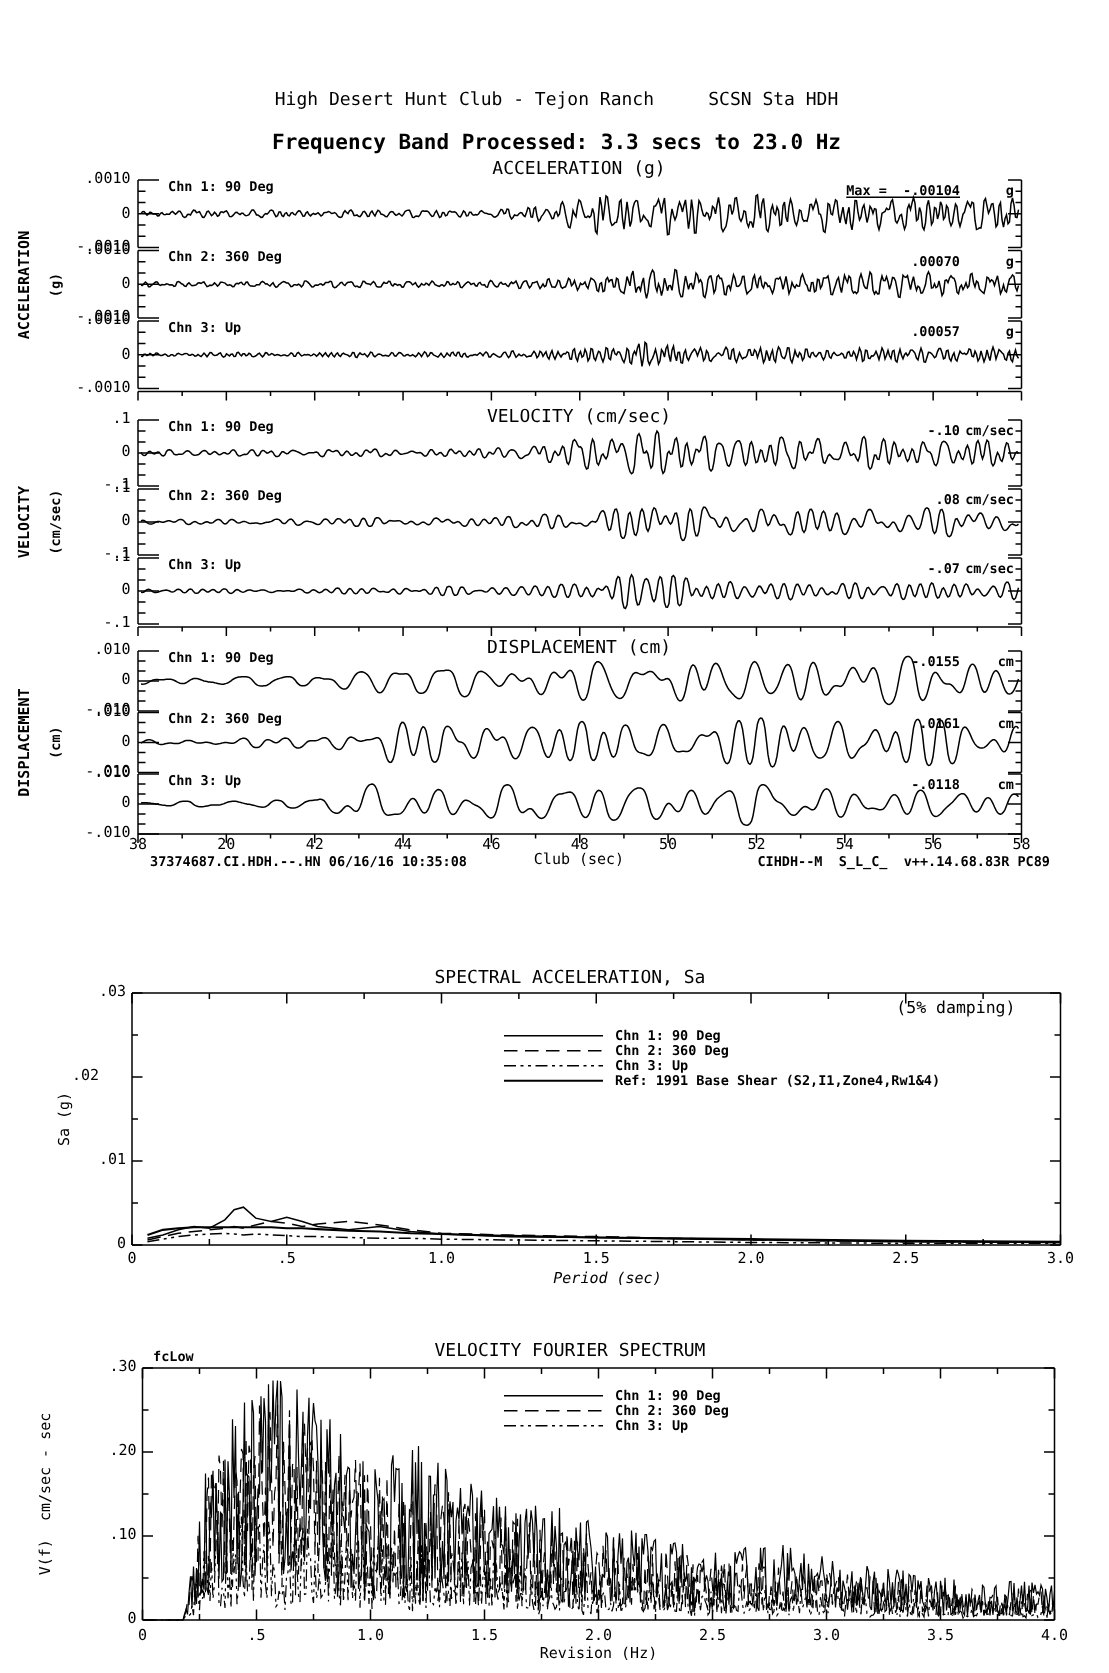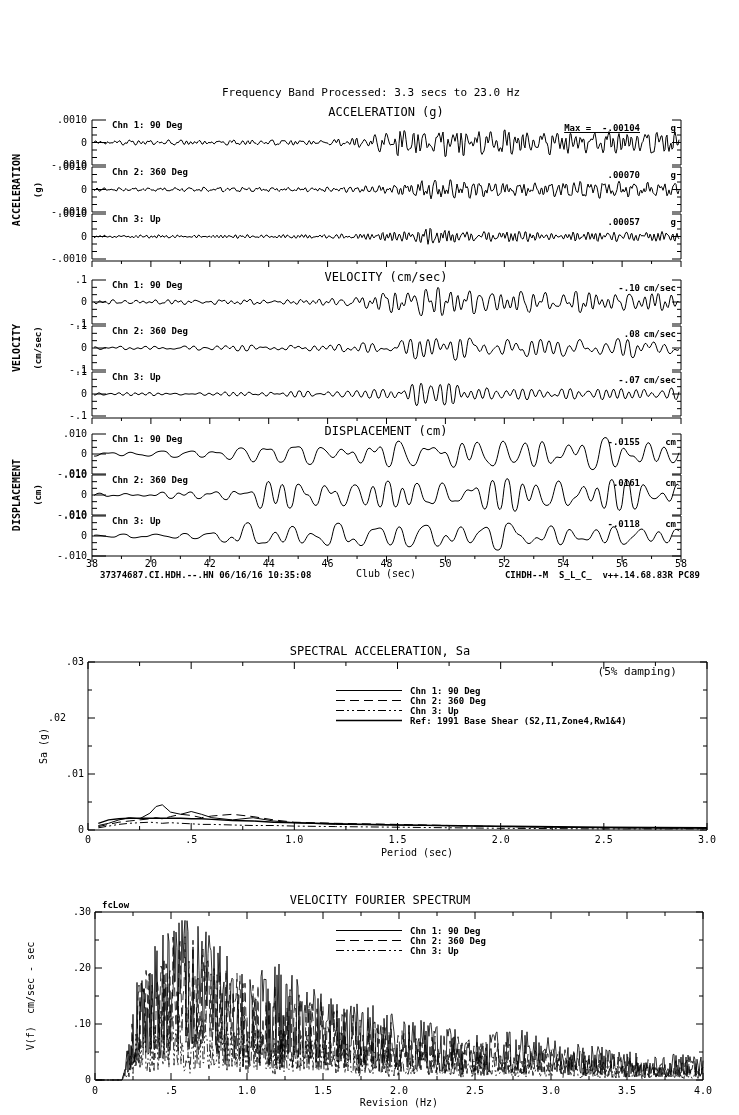--- a/index.html
+++ b/index.html
@@ -5,21 +5,21 @@
   html,body{margin:0;padding:0;background:#fff;}
   #page{position:relative;width:739px;height:1115px;background:#fff;overflow:hidden;
         font-family:"DejaVu Sans Mono","Liberation Mono",monospace;color:#000;}
   #gfx{position:absolute;left:0;top:0;}
   .lbl{position:absolute;white-space:pre;color:#000;line-height:1.15;
        font-family:"DejaVu Sans Mono","Liberation Mono",monospace;}
   .f12{font-size:12px;}
   .f11{font-size:11px;}
   .f10{font-size:10px;}
   .f9{font-size:9px;font-weight:700;}
-  .f8{font-size:11px;font-weight:400;}
+  .f8{font-size:14px;font-weight:700;}
   .ctr{transform:translateX(-50%);}
   .rot{transform:translate(-50%,-50%) rotate(-90deg);}
 </style>
 </head>
 <body>
 
 <div id="page">
   <svg id="gfx" width="739" height="1115" viewBox="0 0 739 1115">
       <line x1="92" y1="120" x2="92" y2="165" stroke="#000" stroke-width="1"></line>
       <line x1="92" y1="120" x2="106" y2="120" stroke="#000" stroke-width="1"></line>
@@ -345,41 +345,42 @@
       <line x1="95" y1="1080" x2="102" y2="1080" stroke="#000" stroke-width="1"></line>
       <line x1="696" y1="1080" x2="703" y2="1080" stroke="#000" stroke-width="1"></line>
       <polyline points="96.0,1080.0 97.0,1080.0 98.0,1080.0 99.0,1080.0 100.0,1080.0 101.0,1080.0 102.0,1080.0 103.0,1080.0 104.0,1080.0 105.0,1080.0 106.0,1080.0 107.0,1080.0 108.0,1080.0 109.0,1080.0 110.0,1080.0 111.0,1080.0 112.0,1080.0 113.0,1080.0 114.0,1080.0 115.0,1080.0 116.0,1080.0 117.0,1080.0 118.0,1080.0 119.0,1080.0 120.0,1080.0 121.0,1080.0 122.0,1080.0 123.0,1076.1 124.0,1072.9 125.0,1076.3 126.0,1061.9 127.0,1050.9 128.0,1071.8 129.0,1044.3 130.0,1070.1 131.0,1045.4 132.0,1065.1 133.0,1014.3 134.0,1062.5 135.0,1052.5 136.0,1059.8 137.0,982.4 138.0,1059.5 139.0,1063.2 140.0,1001.6 141.0,1011.8 142.0,980.5 143.0,1047.9 144.0,988.6 145.0,1015.9 146.0,1052.5 147.0,1007.6 148.0,1054.3 149.0,1052.7 150.0,973.0 151.0,1049.4 152.0,974.2 153.0,998.0 154.0,1043.1 155.0,946.2 156.0,998.6 157.0,950.7 158.0,1042.6 159.0,994.5 160.0,1058.0 161.0,1048.2 162.0,1002.6 163.0,935.0 164.0,1054.3 165.0,983.4 166.0,984.7 167.0,1040.0 168.0,933.4 169.0,941.9 170.0,1050.5 171.0,1020.8 172.0,992.4 173.0,996.2 174.0,930.9 175.0,981.7 176.0,932.1 177.0,947.7 178.0,1051.0 179.0,922.8 180.0,994.1 181.0,979.8 182.0,920.4 183.0,962.9 184.0,933.9 185.0,920.4 186.0,1035.9 187.0,920.7 188.0,931.6 189.0,1049.3 190.0,1038.6 191.0,1007.8 192.0,1043.6 193.0,946.9 194.0,1047.0 195.0,1034.3 196.0,1041.6 197.0,998.2 198.0,926.3 199.0,970.6 200.0,1003.5 201.0,976.5 202.0,941.1 203.0,1040.8 204.0,1016.3 205.0,957.4 206.0,931.8 207.0,1006.0 208.0,953.5 209.0,935.4 210.0,947.2 211.0,950.6 212.0,975.5 213.0,1030.0 214.0,946.5 215.0,1017.9 216.0,1045.3 217.0,1053.9 218.0,952.9 219.0,982.3 220.0,946.1 221.0,1015.9 222.0,1021.2 223.0,989.8 224.0,981.9 225.0,1064.5 226.0,1048.6 227.0,956.0 228.0,1010.3 229.0,1011.3 230.0,1022.0 231.0,983.0 232.0,978.2 233.0,979.2 234.0,1058.5 235.0,1035.9 236.0,1049.3 237.0,1022.9 238.0,994.2 239.0,1059.2 240.0,1051.9 241.0,1050.5 242.0,974.1 243.0,1067.0 244.0,1015.5 245.0,1019.1 246.0,1020.9 247.0,1041.4 248.0,1055.7 249.0,1066.8 250.0,979.5 251.0,991.5 252.0,1000.3 253.0,1050.0 254.0,1010.9 255.0,1000.3 256.0,999.1 257.0,1029.4 258.0,1051.0 259.0,1055.5 260.0,1065.7 261.0,976.7 262.0,970.2 263.0,1001.3 264.0,979.0 265.0,979.7 266.0,979.3 267.0,1050.8 268.0,988.7 269.0,1064.8 270.0,1003.2 271.0,1056.6 272.0,1052.1 273.0,1006.6 274.0,1007.5 275.0,966.7 276.0,1065.3 277.0,974.9 278.0,1022.6 279.0,964.0 280.0,1063.8 281.0,974.7 282.0,1067.2 283.0,1015.4 284.0,1048.7 285.0,1060.5 286.0,984.1 287.0,984.2 288.0,1053.9 289.0,996.3 290.0,1052.3 291.0,1000.0 292.0,975.2 293.0,1027.6 294.0,1054.9 295.0,1027.3 296.0,1052.6 297.0,979.3 298.0,987.0 299.0,1054.5 300.0,1000.9 301.0,1011.4 302.0,1001.4 303.0,1056.9 304.0,1013.8 305.0,1005.1 306.0,1013.2 307.0,992.0 308.0,1022.9 309.0,1008.8 310.0,1058.2 311.0,1010.2 312.0,1003.9 313.0,1010.7 314.0,989.2 315.0,996.8 316.0,1062.2 317.0,1056.8 318.0,998.4 319.0,1057.5 320.0,1010.9 321.0,993.7 322.0,1022.1 323.0,1050.1 324.0,1047.9 325.0,1065.2 326.0,1022.5 327.0,1020.9 328.0,1019.5 329.0,1004.1 330.0,1065.0 331.0,998.5 332.0,1025.1 333.0,1004.5 334.0,1029.7 335.0,1030.1 336.0,1036.2 337.0,1004.2 338.0,1062.3 339.0,1018.2 340.0,1053.2 341.0,1059.0 342.0,1033.0 343.0,1049.3 344.0,1008.8 345.0,1062.3 346.0,1029.6 347.0,1009.6 348.0,1059.2 349.0,1059.9 350.0,1015.2 351.0,1005.9 352.0,1039.1 353.0,1024.8 354.0,1006.9 355.0,1014.6 356.0,1041.2 357.0,1003.9 358.0,1021.7 359.0,1071.0 360.0,1064.7 361.0,1028.6 362.0,1012.7 363.0,1012.5 364.0,1063.0 365.0,1046.3 366.0,1064.7 367.0,1037.2 368.0,1007.5 369.0,1044.4 370.0,1017.3 371.0,1031.7 372.0,1063.1 373.0,1005.4 374.0,1066.4 375.0,1068.4 376.0,1029.9 377.0,1028.3 378.0,1033.8 379.0,1071.2 380.0,1059.4 381.0,1047.6 382.0,1033.8 383.0,1065.7 384.0,1018.4 385.0,1034.0 386.0,1040.2 387.0,1015.0 388.0,1061.0 389.0,1040.4 390.0,1067.3 391.0,1014.7 392.0,1013.8 393.0,1023.8 394.0,1031.8 395.0,1046.1 396.0,1067.0 397.0,1044.3 398.0,1070.0 399.0,1059.8 400.0,1066.2 401.0,1052.2 402.0,1049.8 403.0,1051.8 404.0,1021.7 405.0,1024.5 406.0,1057.3 407.0,1052.2 408.0,1067.5 409.0,1024.9 410.0,1064.2 411.0,1066.0 412.0,1036.9 413.0,1022.2 414.0,1042.5 415.0,1025.6 416.0,1069.0 417.0,1069.3 418.0,1041.6 419.0,1038.4 420.0,1068.4 421.0,1020.3 422.0,1036.0 423.0,1043.9 424.0,1021.9 425.0,1060.4 426.0,1031.0 427.0,1068.3 428.0,1025.5 429.0,1036.3 430.0,1023.0 431.0,1023.0 432.0,1034.7 433.0,1056.8 434.0,1031.1 435.0,1033.3 436.0,1027.5 437.0,1026.5 438.0,1065.0 439.0,1053.4 440.0,1054.0 441.0,1035.5 442.0,1071.0 443.0,1066.1 444.0,1056.6 445.0,1072.5 446.0,1070.3 447.0,1029.4 448.0,1036.2 449.0,1029.0 450.0,1028.7 451.0,1034.7 452.0,1067.5 453.0,1037.7 454.0,1055.2 455.0,1029.3 456.0,1048.4 457.0,1054.5 458.0,1049.1 459.0,1060.0 460.0,1073.7 461.0,1044.8 462.0,1074.6 463.0,1052.5 464.0,1054.3 465.0,1045.0 466.0,1042.6 467.0,1042.9 468.0,1048.1 469.0,1043.0 470.0,1055.1 471.0,1050.3 472.0,1054.2 473.0,1071.7 474.0,1067.8 475.0,1071.3 476.0,1053.7 477.0,1035.1 478.0,1063.9 479.0,1052.3 480.0,1069.0 481.0,1048.8 482.0,1066.8 483.0,1073.9 484.0,1069.8 485.0,1053.8 486.0,1069.8 487.0,1043.9 488.0,1071.1 489.0,1072.2 490.0,1034.8 491.0,1042.5 492.0,1037.5 493.0,1034.5 494.0,1035.7 495.0,1040.5 496.0,1032.8 497.0,1031.9 498.0,1045.1 499.0,1067.1 500.0,1068.4 501.0,1069.8 502.0,1067.9 503.0,1059.2 504.0,1044.7 505.0,1071.8 506.0,1073.9 507.0,1031.9 508.0,1047.9 509.0,1032.4 510.0,1031.9 511.0,1070.4 512.0,1069.3 513.0,1072.8 514.0,1073.1 515.0,1066.8 516.0,1039.6 517.0,1062.2 518.0,1070.7 519.0,1057.2 520.0,1050.8 521.0,1043.1 522.0,1030.1 523.0,1051.5 524.0,1072.3 525.0,1035.3 526.0,1053.8 527.0,1031.8 528.0,1047.0 529.0,1045.6 530.0,1049.2 531.0,1069.8 532.0,1064.9 533.0,1051.9 534.0,1042.1 535.0,1060.0 536.0,1035.7 537.0,1060.8 538.0,1071.7 539.0,1042.5 540.0,1062.9 541.0,1045.8 542.0,1060.4 543.0,1051.0 544.0,1050.7 545.0,1048.9 546.0,1053.1 547.0,1046.7 548.0,1037.5 549.0,1048.1 550.0,1054.8 551.0,1067.5 552.0,1068.8 553.0,1064.4 554.0,1054.3 555.0,1040.7 556.0,1051.5 557.0,1071.7 558.0,1058.3 559.0,1061.2 560.0,1046.5 561.0,1073.6 562.0,1053.7 563.0,1058.2 564.0,1063.1 565.0,1073.2 566.0,1063.9 567.0,1058.0 568.0,1047.5 569.0,1074.8 570.0,1056.9 571.0,1070.4 572.0,1055.2 573.0,1070.6 574.0,1053.2 575.0,1062.0 576.0,1069.4 577.0,1057.3 578.0,1044.1 579.0,1047.7 580.0,1071.0 581.0,1073.3 582.0,1054.9 583.0,1047.8 584.0,1074.8 585.0,1055.6 586.0,1073.6 587.0,1073.4 588.0,1059.8 589.0,1059.0 590.0,1065.1 591.0,1071.2 592.0,1046.0 593.0,1054.8 594.0,1069.4 595.0,1054.8 596.0,1071.1 597.0,1052.8 598.0,1046.5 599.0,1049.6 600.0,1054.4 601.0,1074.0 602.0,1047.0 603.0,1070.0 604.0,1055.8 605.0,1071.6 606.0,1049.7 607.0,1050.9 608.0,1061.5 609.0,1050.3 610.0,1050.6 611.0,1071.8 612.0,1053.6 613.0,1059.6 614.0,1054.1 615.0,1067.6 616.0,1070.2 617.0,1073.9 618.0,1070.3 619.0,1052.1 620.0,1057.3 621.0,1062.2 622.0,1073.6 623.0,1060.8 624.0,1054.4 625.0,1066.4 626.0,1076.8 627.0,1053.9 628.0,1061.3 629.0,1076.8 630.0,1051.8 631.0,1073.7 632.0,1065.3 633.0,1065.3 634.0,1075.9 635.0,1075.5 636.0,1053.0 637.0,1073.7 638.0,1063.0 639.0,1074.7 640.0,1065.1 641.0,1067.6 642.0,1074.9 643.0,1076.8 644.0,1062.9 645.0,1077.1 646.0,1063.1 647.0,1068.5 648.0,1066.8 649.0,1076.8 650.0,1063.1 651.0,1073.4 652.0,1067.6 653.0,1063.3 654.0,1075.2 655.0,1056.9 656.0,1058.2 657.0,1070.8 658.0,1075.8 659.0,1067.5 660.0,1076.9 661.0,1067.2 662.0,1076.7 663.0,1058.9 664.0,1057.3 665.0,1073.9 666.0,1076.8 667.0,1075.7 668.0,1075.8 669.0,1073.2 670.0,1063.2 671.0,1075.1 672.0,1065.6 673.0,1054.5 674.0,1054.3 675.0,1074.2 676.0,1055.4 677.0,1074.1 678.0,1064.9 679.0,1076.1 680.0,1067.2 681.0,1057.0 682.0,1071.2 683.0,1054.5 684.0,1074.0 685.0,1073.5 686.0,1057.0 687.0,1076.5 688.0,1055.1 689.0,1062.0 690.0,1056.6 691.0,1062.6 692.0,1061.2 693.0,1063.4 694.0,1056.7 695.0,1059.2 696.0,1074.6 697.0,1059.2 698.0,1065.4 699.0,1074.4 700.0,1062.6 701.0,1057.0 702.0,1073.8 703.0,1060.7" fill="none" stroke="#000" stroke-width="0.8"></polyline>
       <polyline points="96.0,1080.0 97.0,1080.0 98.0,1080.0 99.0,1080.0 100.0,1080.0 101.0,1080.0 102.0,1080.0 103.0,1080.0 104.0,1080.0 105.0,1080.0 106.0,1080.0 107.0,1080.0 108.0,1080.0 109.0,1080.0 110.0,1080.0 111.0,1080.0 112.0,1080.0 113.0,1080.0 114.0,1080.0 115.0,1080.0 116.0,1080.0 117.0,1080.0 118.0,1080.0 119.0,1080.0 120.0,1080.0 121.0,1080.0 122.0,1080.0 123.0,1077.1 124.0,1074.3 125.0,1067.1 126.0,1070.0 127.0,1055.8 128.0,1050.7 129.0,1056.5 130.0,1061.8 131.0,1071.0 132.0,1023.9 133.0,1062.8 134.0,1060.9 135.0,1055.0 136.0,1065.5 137.0,1055.1 138.0,997.3 139.0,985.0 140.0,1050.8 141.0,980.6 142.0,986.6 143.0,994.5 144.0,988.8 145.0,1042.8 146.0,970.4 147.0,980.1 148.0,1020.3 149.0,973.9 150.0,1048.9 151.0,1036.2 152.0,985.3 153.0,1014.5 154.0,1053.6 155.0,1058.1 156.0,1013.8 157.0,979.9 158.0,987.3 159.0,1058.5 160.0,999.0 161.0,966.0 162.0,969.2 163.0,1044.2 164.0,958.3 165.0,1020.6 166.0,963.8 167.0,969.7 168.0,1059.8 169.0,980.8 170.0,970.6 171.0,1043.4 172.0,1041.8 173.0,937.0 174.0,967.0 175.0,999.9 176.0,1026.6 177.0,991.7 178.0,1043.3 179.0,947.1 180.0,941.3 181.0,984.8 182.0,1031.8 183.0,996.0 184.0,987.9 185.0,936.6 186.0,1042.4 187.0,1007.6 188.0,1058.1 189.0,961.1 190.0,992.4 191.0,1022.0 192.0,996.1 193.0,940.2 194.0,1030.3 195.0,976.5 196.0,975.3 197.0,1063.5 198.0,978.0 199.0,1049.6 200.0,1011.5 201.0,1044.0 202.0,959.3 203.0,949.1 204.0,981.7 205.0,965.5 206.0,1023.6 207.0,962.0 208.0,960.8 209.0,978.8 210.0,1036.5 211.0,973.8 212.0,1048.6 213.0,1026.6 214.0,968.5 215.0,985.6 216.0,1047.8 217.0,974.7 218.0,1056.3 219.0,1047.8 220.0,971.6 221.0,1050.5 222.0,990.8 223.0,1037.7 224.0,1050.5 225.0,1012.0 226.0,969.4 227.0,1064.0 228.0,1000.9 229.0,1008.1 230.0,983.2 231.0,1019.5 232.0,1038.9 233.0,991.3 234.0,1011.6 235.0,1001.3 236.0,998.1 237.0,973.4 238.0,1023.4 239.0,995.6 240.0,975.7 241.0,1030.6 242.0,1014.0 243.0,983.5 244.0,1060.1 245.0,983.2 246.0,1017.0 247.0,1015.3 248.0,1053.9 249.0,1052.8 250.0,1065.2 251.0,1065.4 252.0,1032.2 253.0,985.1 254.0,1049.0 255.0,997.4 256.0,1040.4 257.0,1062.0 258.0,985.1 259.0,1062.7 260.0,1049.3 261.0,1031.8 262.0,1054.9 263.0,1018.3 264.0,1058.3 265.0,1053.8 266.0,1001.4 267.0,1063.9 268.0,1045.3 269.0,998.9 270.0,1053.7 271.0,1061.1 272.0,1055.9 273.0,1057.0 274.0,1009.6 275.0,985.3 276.0,1064.6 277.0,1058.0 278.0,1060.7 279.0,1012.5 280.0,1068.1 281.0,1030.1 282.0,1059.6 283.0,1047.9 284.0,1013.6 285.0,1053.8 286.0,1049.3 287.0,1007.4 288.0,1058.5 289.0,1013.5 290.0,989.5 291.0,997.6 292.0,1067.3 293.0,1058.2 294.0,1011.7 295.0,1003.4 296.0,1012.4 297.0,1056.5 298.0,1067.5 299.0,994.8 300.0,1018.0 301.0,1066.0 302.0,1060.0 303.0,1061.3 304.0,1057.4 305.0,1057.9 306.0,1012.7 307.0,1068.4 308.0,1067.0 309.0,1006.1 310.0,1002.6 311.0,1058.7 312.0,1010.3 313.0,1019.6 314.0,1035.1 315.0,1036.0 316.0,1068.0 317.0,1008.8 318.0,1055.0 319.0,1071.2 320.0,1045.5 321.0,1001.9 322.0,1027.2 323.0,1006.2 324.0,1062.9 325.0,1027.7 326.0,1065.0 327.0,1026.7 328.0,1027.2 329.0,1032.3 330.0,1020.5 331.0,1060.8 332.0,1066.4 333.0,1058.5 334.0,1011.6 335.0,1062.3 336.0,1067.1 337.0,1010.7 338.0,1056.8 339.0,1068.2 340.0,1032.6 341.0,1061.2 342.0,1014.5 343.0,1015.9 344.0,1067.9 345.0,1012.5 346.0,1067.0 347.0,1062.5 348.0,1062.6 349.0,1063.4 350.0,1063.4 351.0,1047.4 352.0,1025.7 353.0,1015.1 354.0,1063.2 355.0,1062.8 356.0,1021.6 357.0,1070.7 358.0,1035.9 359.0,1073.0 360.0,1019.9 361.0,1065.0 362.0,1045.8 363.0,1034.9 364.0,1067.2 365.0,1071.3 366.0,1066.2 367.0,1063.3 368.0,1017.9 369.0,1056.4 370.0,1034.3 371.0,1061.6 372.0,1039.3 373.0,1061.1 374.0,1022.6 375.0,1022.0 376.0,1068.2 377.0,1064.0 378.0,1022.1 379.0,1043.6 380.0,1034.4 381.0,1023.3 382.0,1071.9 383.0,1027.1 384.0,1069.1 385.0,1027.6 386.0,1065.2 387.0,1047.2 388.0,1070.9 389.0,1031.2 390.0,1045.1 391.0,1022.4 392.0,1043.4 393.0,1056.6 394.0,1048.2 395.0,1069.3 396.0,1065.7 397.0,1047.5 398.0,1035.4 399.0,1037.4 400.0,1053.3 401.0,1070.9 402.0,1030.4 403.0,1050.3 404.0,1033.6 405.0,1056.8 406.0,1045.4 407.0,1067.0 408.0,1065.6 409.0,1026.2 410.0,1050.2 411.0,1040.4 412.0,1043.6 413.0,1070.5 414.0,1070.5 415.0,1069.0 416.0,1038.5 417.0,1057.1 418.0,1049.1 419.0,1065.5 420.0,1041.8 421.0,1069.9 422.0,1042.6 423.0,1060.2 424.0,1057.0 425.0,1035.3 426.0,1053.0 427.0,1049.9 428.0,1067.3 429.0,1074.9 430.0,1044.2 431.0,1072.0 432.0,1037.2 433.0,1045.9 434.0,1066.8 435.0,1036.1 436.0,1072.9 437.0,1069.0 438.0,1048.5 439.0,1054.8 440.0,1071.0 441.0,1068.2 442.0,1071.6 443.0,1070.5 444.0,1033.6 445.0,1050.1 446.0,1068.6 447.0,1071.4 448.0,1055.6 449.0,1073.1 450.0,1040.9 451.0,1063.4 452.0,1038.6 453.0,1069.4 454.0,1036.8 455.0,1069.5 456.0,1048.1 457.0,1071.4 458.0,1036.7 459.0,1044.5 460.0,1068.4 461.0,1069.6 462.0,1042.9 463.0,1073.5 464.0,1072.3 465.0,1050.0 466.0,1071.6 467.0,1042.8 468.0,1041.4 469.0,1039.8 470.0,1067.1 471.0,1069.6 472.0,1073.6 473.0,1056.8 474.0,1045.9 475.0,1057.9 476.0,1070.3 477.0,1042.4 478.0,1073.0 479.0,1046.5 480.0,1058.0 481.0,1043.7 482.0,1052.9 483.0,1041.9 484.0,1072.3 485.0,1055.8 486.0,1042.3 487.0,1075.1 488.0,1069.8 489.0,1072.2 490.0,1051.2 491.0,1046.0 492.0,1060.2 493.0,1057.0 494.0,1058.7 495.0,1042.9 496.0,1065.9 497.0,1051.3 498.0,1043.6 499.0,1070.0 500.0,1055.5 501.0,1060.9 502.0,1070.4 503.0,1074.4 504.0,1074.9 505.0,1061.4 506.0,1042.2 507.0,1046.2 508.0,1069.7 509.0,1044.7 510.0,1044.8 511.0,1073.2 512.0,1069.8 513.0,1070.2 514.0,1057.6 515.0,1063.3 516.0,1070.7 517.0,1054.4 518.0,1069.5 519.0,1045.0 520.0,1059.9 521.0,1072.9 522.0,1061.0 523.0,1073.3 524.0,1071.4 525.0,1045.5 526.0,1074.4 527.0,1064.3 528.0,1054.2 529.0,1066.6 530.0,1065.8 531.0,1049.3 532.0,1061.7 533.0,1056.4 534.0,1061.9 535.0,1050.6 536.0,1052.4 537.0,1059.3 538.0,1060.9 539.0,1053.5 540.0,1071.9 541.0,1062.5 542.0,1072.1 543.0,1050.3 544.0,1071.8 545.0,1050.2 546.0,1062.1 547.0,1054.0 548.0,1053.9 549.0,1075.5 550.0,1073.8 551.0,1048.3 552.0,1056.2 553.0,1048.8 554.0,1053.9 555.0,1069.6 556.0,1059.3 557.0,1056.6 558.0,1053.4 559.0,1050.3 560.0,1071.2 561.0,1072.3 562.0,1074.1 563.0,1065.8 564.0,1061.9 565.0,1049.7 566.0,1063.8 567.0,1057.9 568.0,1071.9 569.0,1056.9 570.0,1060.4 571.0,1054.3 572.0,1066.8 573.0,1056.8 574.0,1049.3 575.0,1069.3 576.0,1066.8 577.0,1059.0 578.0,1058.5 579.0,1065.7 580.0,1051.3 581.0,1053.4 582.0,1052.2 583.0,1074.7 584.0,1051.8 585.0,1076.9 586.0,1060.5 587.0,1062.5 588.0,1068.7 589.0,1052.8 590.0,1074.4 591.0,1073.4 592.0,1060.4 593.0,1074.4 594.0,1073.2 595.0,1058.5 596.0,1056.2 597.0,1075.2 598.0,1072.6 599.0,1054.6 600.0,1064.6 601.0,1052.9 602.0,1067.0 603.0,1062.2 604.0,1064.1 605.0,1074.5 606.0,1056.8 607.0,1056.6 608.0,1074.6 609.0,1075.3 610.0,1060.7 611.0,1061.9 612.0,1077.3 613.0,1075.4 614.0,1056.1 615.0,1074.6 616.0,1072.4 617.0,1070.8 618.0,1057.1 619.0,1062.3 620.0,1058.7 621.0,1057.5 622.0,1068.4 623.0,1066.0 624.0,1076.7 625.0,1061.5 626.0,1076.7 627.0,1075.2 628.0,1056.7 629.0,1064.2 630.0,1057.0 631.0,1066.6 632.0,1060.7 633.0,1071.9 634.0,1073.6 635.0,1065.3 636.0,1076.8 637.0,1057.1 638.0,1073.8 639.0,1066.4 640.0,1074.3 641.0,1060.9 642.0,1070.0 643.0,1073.7 644.0,1064.9 645.0,1074.7 646.0,1062.4 647.0,1071.9 648.0,1059.6 649.0,1061.5 650.0,1074.1 651.0,1070.3 652.0,1070.0 653.0,1067.1 654.0,1076.3 655.0,1067.4 656.0,1076.6 657.0,1074.1 658.0,1076.3 659.0,1076.0 660.0,1064.9 661.0,1065.2 662.0,1063.2 663.0,1063.7 664.0,1074.7 665.0,1064.6 666.0,1077.2 667.0,1068.8 668.0,1075.1 669.0,1074.3 670.0,1063.5 671.0,1064.6 672.0,1075.5 673.0,1076.3 674.0,1067.5 675.0,1064.3 676.0,1060.6 677.0,1074.4 678.0,1075.0 679.0,1059.1 680.0,1074.5 681.0,1076.0 682.0,1062.9 683.0,1069.0 684.0,1074.8 685.0,1062.9 686.0,1063.0 687.0,1060.0 688.0,1076.4 689.0,1062.7 690.0,1076.6 691.0,1069.4 692.0,1069.4 693.0,1063.2 694.0,1060.6 695.0,1075.5 696.0,1062.8 697.0,1074.6 698.0,1071.2 699.0,1072.7 700.0,1076.4 701.0,1069.0 702.0,1069.5 703.0,1067.3" fill="none" stroke="#000" stroke-width="0.8" stroke-dasharray="9 5"></polyline>
       <polyline points="96.0,1080.0 97.0,1080.0 98.0,1080.0 99.0,1080.0 100.0,1080.0 101.0,1080.0 102.0,1080.0 103.0,1080.0 104.0,1080.0 105.0,1080.0 106.0,1080.0 107.0,1080.0 108.0,1080.0 109.0,1080.0 110.0,1080.0 111.0,1080.0 112.0,1080.0 113.0,1080.0 114.0,1080.0 115.0,1080.0 116.0,1080.0 117.0,1080.0 118.0,1080.0 119.0,1080.0 120.0,1080.0 121.0,1080.0 122.0,1080.0 123.0,1078.5 124.0,1076.7 125.0,1076.5 126.0,1077.0 127.0,1076.1 128.0,1070.2 129.0,1076.8 130.0,1056.0 131.0,1056.4 132.0,1061.9 133.0,1073.5 134.0,1053.9 135.0,1065.9 136.0,1034.1 137.0,1062.0 138.0,1061.7 139.0,1036.6 140.0,1067.3 141.0,1041.5 142.0,1065.7 143.0,1055.7 144.0,1027.3 145.0,1021.5 146.0,1069.3 147.0,1071.1 148.0,1058.6 149.0,1061.2 150.0,1072.0 151.0,1027.2 152.0,1065.5 153.0,1050.2 154.0,1071.9 155.0,1026.7 156.0,1048.8 157.0,1036.3 158.0,1069.5 159.0,1057.0 160.0,1026.0 161.0,1011.0 162.0,1054.0 163.0,1065.2 164.0,1035.2 165.0,1060.9 166.0,1058.9 167.0,1032.7 168.0,1034.0 169.0,1067.5 170.0,1010.8 171.0,1019.7 172.0,1018.2 173.0,1015.7 174.0,1065.2 175.0,1042.0 176.0,1029.6 177.0,1056.7 178.0,1065.5 179.0,1013.8 180.0,1024.5 181.0,1064.1 182.0,1042.4 183.0,1047.8 184.0,1071.1 185.0,1069.5 186.0,1060.7 187.0,1063.4 188.0,1063.9 189.0,1056.9 190.0,1073.3 191.0,1051.6 192.0,1047.9 193.0,1037.1 194.0,1068.7 195.0,1070.1 196.0,1030.0 197.0,1015.5 198.0,1045.6 199.0,1063.6 200.0,1068.0 201.0,1031.2 202.0,1017.9 203.0,1062.9 204.0,1062.5 205.0,1018.2 206.0,1038.1 207.0,1037.9 208.0,1062.7 209.0,1068.6 210.0,1040.3 211.0,1065.7 212.0,1060.4 213.0,1049.3 214.0,1065.1 215.0,1063.5 216.0,1063.7 217.0,1055.8 218.0,1022.1 219.0,1067.7 220.0,1031.8 221.0,1042.8 222.0,1022.4 223.0,1065.8 224.0,1057.9 225.0,1034.2 226.0,1062.9 227.0,1070.2 228.0,1033.8 229.0,1068.0 230.0,1050.1 231.0,1025.7 232.0,1067.9 233.0,1037.5 234.0,1032.6 235.0,1065.8 236.0,1053.2 237.0,1067.1 238.0,1026.2 239.0,1027.8 240.0,1071.9 241.0,1041.6 242.0,1030.0 243.0,1067.9 244.0,1047.1 245.0,1045.2 246.0,1069.4 247.0,1037.9 248.0,1072.6 249.0,1031.8 250.0,1046.2 251.0,1047.8 252.0,1031.0 253.0,1035.2 254.0,1067.3 255.0,1033.0 256.0,1067.4 257.0,1069.9 258.0,1030.5 259.0,1028.9 260.0,1062.8 261.0,1038.9 262.0,1035.4 263.0,1051.4 264.0,1049.0 265.0,1048.3 266.0,1068.9 267.0,1068.3 268.0,1068.3 269.0,1051.7 270.0,1068.7 271.0,1048.8 272.0,1066.6 273.0,1074.5 274.0,1037.2 275.0,1074.1 276.0,1050.5 277.0,1069.1 278.0,1039.1 279.0,1065.7 280.0,1069.8 281.0,1036.1 282.0,1067.5 283.0,1032.1 284.0,1072.0 285.0,1033.0 286.0,1045.1 287.0,1069.4 288.0,1068.4 289.0,1069.6 290.0,1058.8 291.0,1061.5 292.0,1052.8 293.0,1071.5 294.0,1045.9 295.0,1055.6 296.0,1063.1 297.0,1070.1 298.0,1048.5 299.0,1061.9 300.0,1070.6 301.0,1034.6 302.0,1040.6 303.0,1049.8 304.0,1070.5 305.0,1056.5 306.0,1039.2 307.0,1059.4 308.0,1035.0 309.0,1070.1 310.0,1042.3 311.0,1057.5 312.0,1040.7 313.0,1070.4 314.0,1045.2 315.0,1042.2 316.0,1038.9 317.0,1069.7 318.0,1054.6 319.0,1059.3 320.0,1043.2 321.0,1069.8 322.0,1050.6 323.0,1044.3 324.0,1069.7 325.0,1070.3 326.0,1070.8 327.0,1050.9 328.0,1071.6 329.0,1040.1 330.0,1040.2 331.0,1043.8 332.0,1061.7 333.0,1059.3 334.0,1055.1 335.0,1063.4 336.0,1073.0 337.0,1042.2 338.0,1071.6 339.0,1045.4 340.0,1045.7 341.0,1043.3 342.0,1055.6 343.0,1051.6 344.0,1048.1 345.0,1073.2 346.0,1059.3 347.0,1043.9 348.0,1070.8 349.0,1054.6 350.0,1045.5 351.0,1071.8 352.0,1072.0 353.0,1072.8 354.0,1047.4 355.0,1068.3 356.0,1073.3 357.0,1058.6 358.0,1058.0 359.0,1076.4 360.0,1073.3 361.0,1046.5 362.0,1070.8 363.0,1060.9 364.0,1048.9 365.0,1072.8 366.0,1050.4 367.0,1047.3 368.0,1067.6 369.0,1069.6 370.0,1072.8 371.0,1071.3 372.0,1059.6 373.0,1073.7 374.0,1052.2 375.0,1053.8 376.0,1061.1 377.0,1060.9 378.0,1058.6 379.0,1052.6 380.0,1073.4 381.0,1072.7 382.0,1071.6 383.0,1056.7 384.0,1048.5 385.0,1068.7 386.0,1074.4 387.0,1051.0 388.0,1073.8 389.0,1076.6 390.0,1059.8 391.0,1047.2 392.0,1071.7 393.0,1072.6 394.0,1076.0 395.0,1059.9 396.0,1067.1 397.0,1061.5 398.0,1075.3 399.0,1071.3 400.0,1050.1 401.0,1071.9 402.0,1062.5 403.0,1061.3 404.0,1073.4 405.0,1073.2 406.0,1072.9 407.0,1068.5 408.0,1074.3 409.0,1070.4 410.0,1057.9 411.0,1073.9 412.0,1074.1 413.0,1055.9 414.0,1075.3 415.0,1071.7 416.0,1072.3 417.0,1072.1 418.0,1064.8 419.0,1058.1 420.0,1056.2 421.0,1054.8 422.0,1060.1 423.0,1052.1 424.0,1061.5 425.0,1062.1 426.0,1053.5 427.0,1065.6 428.0,1073.2 429.0,1074.1 430.0,1072.2 431.0,1062.2 432.0,1072.9 433.0,1055.1 434.0,1068.7 435.0,1053.5 436.0,1062.7 437.0,1075.0 438.0,1054.5 439.0,1064.4 440.0,1072.9 441.0,1074.3 442.0,1074.0 443.0,1072.6 444.0,1055.9 445.0,1073.4 446.0,1066.6 447.0,1056.2 448.0,1054.6 449.0,1063.7 450.0,1074.2 451.0,1074.3 452.0,1053.4 453.0,1073.5 454.0,1073.7 455.0,1062.3 456.0,1058.0 457.0,1059.8 458.0,1058.8 459.0,1075.6 460.0,1073.0 461.0,1077.2 462.0,1060.8 463.0,1077.4 464.0,1063.9 465.0,1061.0 466.0,1065.8 467.0,1073.5 468.0,1064.3 469.0,1064.0 470.0,1055.3 471.0,1063.0 472.0,1076.5 473.0,1075.0 474.0,1061.0 475.0,1075.5 476.0,1065.2 477.0,1055.5 478.0,1074.6 479.0,1069.8 480.0,1055.8 481.0,1075.4 482.0,1055.9 483.0,1056.5 484.0,1075.6 485.0,1062.9 486.0,1064.9 487.0,1061.6 488.0,1074.6 489.0,1073.8 490.0,1068.9 491.0,1073.6 492.0,1074.2 493.0,1058.4 494.0,1059.2 495.0,1069.6 496.0,1075.7 497.0,1071.7 498.0,1067.5 499.0,1074.0 500.0,1072.9 501.0,1056.4 502.0,1058.2 503.0,1072.2 504.0,1060.9 505.0,1068.7 506.0,1057.5 507.0,1061.9 508.0,1062.7 509.0,1074.3 510.0,1060.0 511.0,1069.6 512.0,1075.4 513.0,1062.6 514.0,1061.5 515.0,1075.9 516.0,1074.2 517.0,1060.1 518.0,1076.9 519.0,1075.3 520.0,1069.4 521.0,1071.7 522.0,1075.2 523.0,1068.8 524.0,1074.4 525.0,1059.4 526.0,1076.8 527.0,1066.3 528.0,1064.5 529.0,1074.7 530.0,1059.7 531.0,1067.2 532.0,1066.4 533.0,1075.5 534.0,1060.3 535.0,1071.8 536.0,1068.8 537.0,1065.1 538.0,1069.2 539.0,1066.1 540.0,1077.1 541.0,1074.5 542.0,1059.3 543.0,1059.1 544.0,1060.1 545.0,1074.5 546.0,1076.9 547.0,1064.8 548.0,1070.9 549.0,1075.4 550.0,1062.8 551.0,1063.7 552.0,1075.4 553.0,1064.8 554.0,1061.8 555.0,1069.4 556.0,1069.2 557.0,1065.2 558.0,1060.1 559.0,1067.4 560.0,1070.0 561.0,1061.4 562.0,1072.1 563.0,1077.6 564.0,1067.2 565.0,1066.5 566.0,1068.8 567.0,1064.8 568.0,1074.9 569.0,1061.3 570.0,1067.9 571.0,1076.0 572.0,1062.1 573.0,1069.8 574.0,1076.2 575.0,1061.4 576.0,1070.1 577.0,1066.0 578.0,1075.7 579.0,1075.8 580.0,1078.0 581.0,1076.9 582.0,1076.8 583.0,1075.5 584.0,1065.0 585.0,1066.2 586.0,1076.0 587.0,1069.0 588.0,1075.3 589.0,1068.5 590.0,1066.4 591.0,1070.9 592.0,1062.6 593.0,1076.9 594.0,1069.0 595.0,1076.0 596.0,1067.1 597.0,1063.9 598.0,1076.7 599.0,1063.8 600.0,1078.0 601.0,1066.0 602.0,1076.5 603.0,1065.2 604.0,1073.1 605.0,1077.7 606.0,1066.4 607.0,1075.9 608.0,1076.4 609.0,1065.9 610.0,1071.3 611.0,1064.4 612.0,1070.3 613.0,1077.4 614.0,1074.9 615.0,1076.0 616.0,1078.0 617.0,1065.6 618.0,1068.3 619.0,1077.6 620.0,1065.3 621.0,1071.5 622.0,1065.3 623.0,1072.5 624.0,1069.7 625.0,1076.0 626.0,1077.7 627.0,1077.9 628.0,1077.0 629.0,1076.3 630.0,1076.2 631.0,1076.8 632.0,1077.6 633.0,1065.8 634.0,1076.3 635.0,1076.8 636.0,1072.1 637.0,1076.5 638.0,1070.5 639.0,1077.4 640.0,1073.8 641.0,1074.8 642.0,1078.6 643.0,1076.3 644.0,1077.2 645.0,1077.8 646.0,1076.7 647.0,1076.6 648.0,1072.2 649.0,1077.7 650.0,1076.8 651.0,1077.1 652.0,1074.7 653.0,1073.6 654.0,1072.0 655.0,1068.2 656.0,1077.1 657.0,1067.2 658.0,1073.7 659.0,1072.3 660.0,1068.1 661.0,1069.7 662.0,1076.1 663.0,1071.7 664.0,1069.5 665.0,1073.1 666.0,1076.2 667.0,1077.7 668.0,1067.2 669.0,1078.4 670.0,1068.9 671.0,1077.0 672.0,1069.5 673.0,1070.8 674.0,1077.0 675.0,1077.3 676.0,1068.7 677.0,1077.8 678.0,1075.6 679.0,1076.8 680.0,1076.7 681.0,1067.5 682.0,1077.8 683.0,1077.2 684.0,1078.6 685.0,1070.4 686.0,1077.1 687.0,1068.4 688.0,1077.1 689.0,1076.6 690.0,1069.6 691.0,1075.9 692.0,1078.5 693.0,1078.6 694.0,1076.0 695.0,1070.4 696.0,1077.8 697.0,1071.2 698.0,1078.4 699.0,1069.2 700.0,1074.3 701.0,1076.8 702.0,1068.3 703.0,1072.9" fill="none" stroke="#000" stroke-width="0.8" stroke-dasharray="8 3 2 3 2 3"></polyline>
       <polyline points="336.0,930.5 402.0,930.5" fill="none" stroke="#000" stroke-width="1"></polyline>
       <polyline points="336.0,940.5 402.0,940.5" fill="none" stroke="#000" stroke-width="1" stroke-dasharray="9 5"></polyline>
       <polyline points="336.0,950.5 402.0,950.5" fill="none" stroke="#000" stroke-width="1" stroke-dasharray="8 3 2 3 2 3"></polyline>
     </svg>
 
+  <span class="lbl f12 ctr" style="left:371px;top:60px;">High Desert Hunt Club - Tejon Ranch     SCSN Sta HDH</span>
   <span class="lbl f8 ctr" style="left:371px;top:87px;">Frequency Band Processed: 3.3 secs to 23.0 Hz</span>
 
   <span class="lbl f12 ctr" style="left:386px;top:106px;">ACCELERATION (g)</span>
   <span class="lbl f12 ctr" style="left:386px;top:271px;">VELOCITY (cm/sec)</span>
   <span class="lbl f12 ctr" style="left:386px;top:425px;">DISPLACEMENT (cm)</span>
 
   <span class="lbl f10 rot" style="left:17px;top:190px;font-weight:700;">ACCELERATION</span>
   <span class="lbl f9 rot" style="left:38px;top:190px;">(g)</span>
   <span class="lbl f10 rot" style="left:17px;top:348px;font-weight:700;">VELOCITY</span>
   <span class="lbl f9 rot" style="left:38px;top:348px;">(cm/sec)</span>
   <span class="lbl f10 rot" style="left:17px;top:495px;font-weight:700;">DISPLACEMENT</span>
   <span class="lbl f9 rot" style="left:38px;top:495px;">(cm)</span>
 
   <span class="lbl f10 ctr" style="left:386px;top:568px;">Club (sec)</span>
   <span class="lbl f9" style="left:100px;top:570px;">37374687.CI.HDH.--.HN 06/16/16 10:35:08</span>
   <span class="lbl f9" style="right:39px;top:570px;">CIHDH--M  S_L_C_  v++.14.68.83R PC89</span>
 
   <span class="lbl f12 ctr" style="left:380px;top:645px;">SPECTRAL ACCELERATION, Sa</span>
   <span class="lbl f11" style="right:62px;top:666px;">(5% damping)</span>
   <span class="lbl f10 rot" style="left:44px;top:746px;">Sa (g)</span>
-  <span class="lbl f10 ctr" style="left:417px;top:847px;">Period (sec)</span>
+  <span class="lbl f10 ctr" style="left:405px;top:847px;font-style:italic;">Period (sec)</span>
 
   <span class="lbl f12 ctr" style="left:380px;top:894px;">VELOCITY FOURIER SPECTRUM</span>
   <span class="lbl f9" style="left:102px;top:900px;">fcLow</span>
   <span class="lbl f10 rot" style="left:31px;top:996px;">V(f)  cm/sec - sec</span>
   <span class="lbl f10 ctr" style="left:399px;top:1097px;">Revision (Hz)</span>
 
   <div id="labels">
       <span class="lbl f10" style="right: 652px; top: 114px;">.0010</span>
       <span class="lbl f10" style="right: 652px; top: 136.5px;">0</span>
       <span class="lbl f10" style="right: 652px; top: 159px;">-.0010</span>

